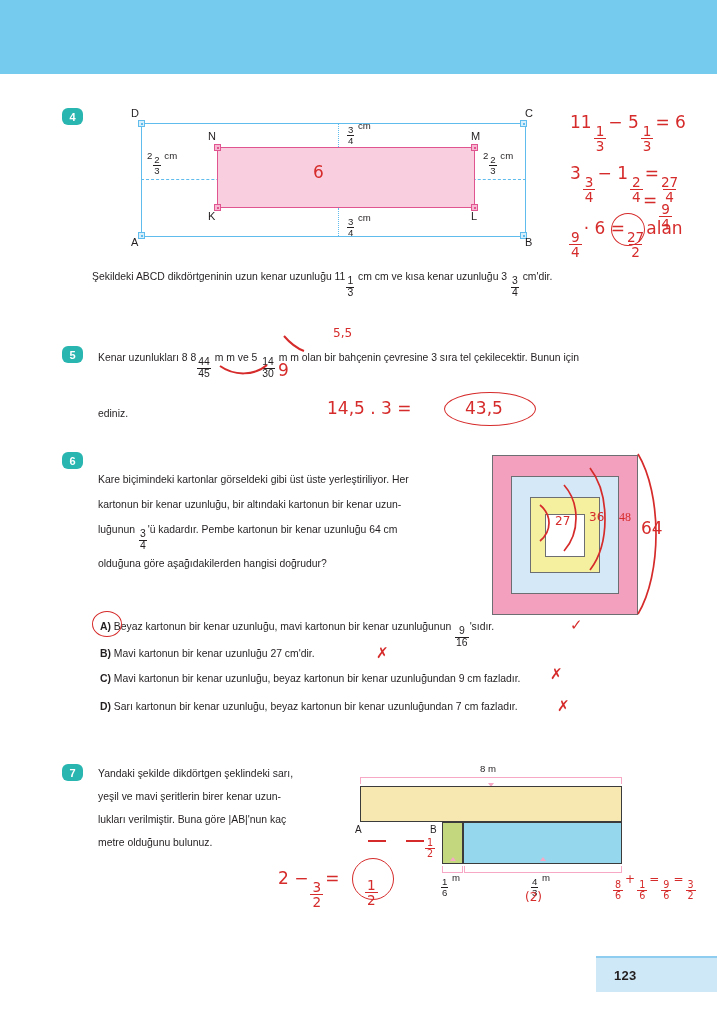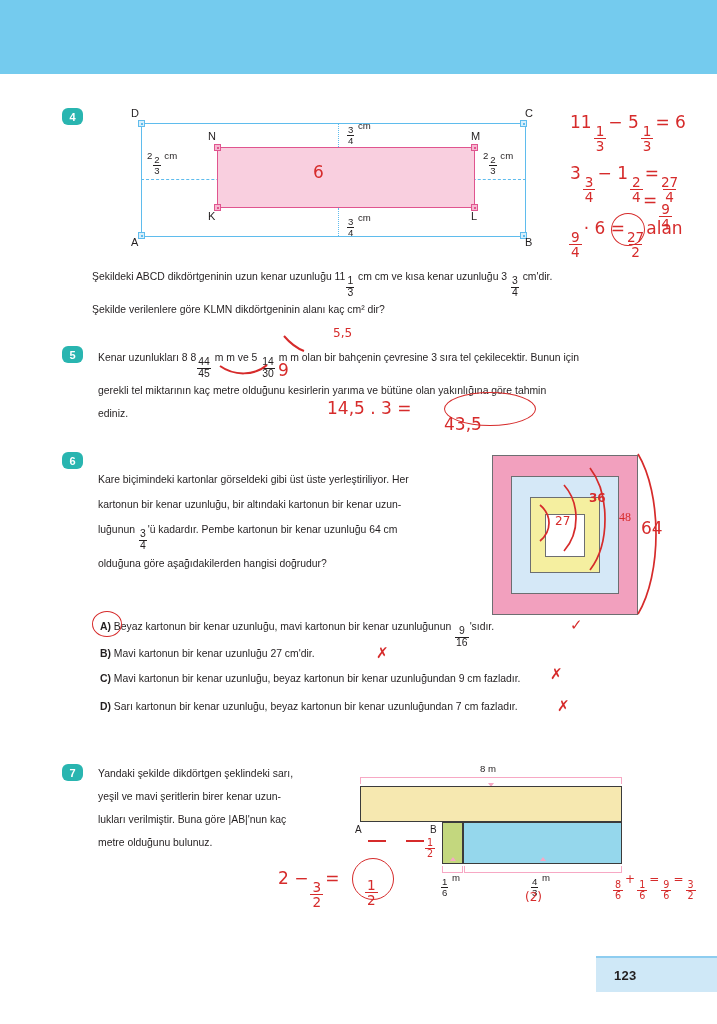--- a/index.html
+++ b/index.html
@@ -226,21 +226,20 @@
   <span>Şekildeki ABCD dikdörtgeninin uzun kenar uzunluğu 11</span><span class="frac big">
       <span class="n">1</span>
       <span class="d">3</span>
     </span>
   <span>cm</span>
   <span>cm ve kısa kenar uzunluğu 3</span> <span class="frac big">
       <span class="n">3</span>
       <span class="d">4</span>
     </span>
   <span>cm'dir.</span><br>
-  <span>Şekilde verilenlere göre KLMN dikdörtgeninin alanı kaç cm² dir?</span>
 </div>
 
 <div class="hw" style="left:570px; top:112px;">
   <span>11</span><span class="hwfrac">
       <span class="n">1</span>
       <span class="d">3</span>
     </span><span>−</span>
   <span>5</span><span class="hwfrac">
       <span class="n">1</span>
       <span class="d">3</span>
@@ -283,34 +282,34 @@
 <div class="qtext" style="left:98px; top:346px; width:550px;">
   <span>Kenar uzunlukları 8</span> <span>8</span><span class="frac big">
       <span class="n">44</span>
       <span class="d">45</span>
     </span>
   <span>m</span> <span>m ve 5</span> <span class="frac big">
       <span class="n">14</span>
       <span class="d">30</span>
     </span>
   <span>m</span> <span>m olan bir bahçenin çevresine 3 sıra tel çekilecektir. Bunun için</span><br>
-  <span>gerekli tel miktarının kaç metre olduğunu kesirlerin yarıma ve bütüne olan yakınlığına göre tahmin</span><br>
+  <br>
   <span>ediniz.</span>
 </div>
 
 <div class="hw s" style="left:300px; top:326px;">5,5</div>
 <svg class="arcline" style="left:282px; top:334px;" width="26" height="20">
   <path d="M2,2 C8,9 14,14 22,17" stroke="#d62b2b" stroke-width="2" fill="none"></path>
 </svg>
 <svg class="arcline" style="left:218px; top:363px;" width="52" height="16">
   <path d="M2,3 C16,13 36,13 49,2" stroke="#d62b2b" stroke-width="2" fill="none"></path>
 </svg>
 <div class="hw" style="left:278px; top:360px;">9</div>
 <div class="hw l" style="left:327px; top:398px;">14,5 . 3 =</div>
-<div class="hw l" style="left:444px; top:398px;margin-top:16px;">43,5</div>
+<div class="hw l" style="left:465px; top:398px;">43,5</div>
 <div class="ellipse" style="left:444px; top:392px; width:92px; height:34px;"></div>
 
 <div class="qnum" style="left:62px; top:452px;">6</div>
 <div class="qtext" style="left:98px; top:467px; width:340px; line-height:25px;">
   <span>Kare biçimindeki kartonlar görseldeki gibi üst üste yerleştiriliyor. Her</span><br>
   <span>kartonun bir kenar uzunluğu, bir altındaki kartonun bir kenar uzun-</span><br>
   <span>luğunun</span> <span class="frac big">
       <span class="n">3</span>
       <span class="d">4</span>
     </span><span>'ü kadardır. Pembe kartonun bir kenar uzunluğu 64 cm</span><br>
@@ -325,21 +324,21 @@
 </div>
 
 <svg class="arcline" style="left:536px; top:503px;" width="22" height="40">
   <path d="M4,2 C16,12 16,28 4,38" stroke="#d62b2b" stroke-width="1.7" fill="none"></path>
 </svg>
 <div class="hw s" style="left:522px; top:514px;">27</div>
 
 <svg class="arcline" style="left:560px; top:483px;" width="24" height="70">
   <path d="M4,2 C20,20 20,50 4,68" stroke="#d62b2b" stroke-width="1.7" fill="none"></path>
 </svg>
-<div class="hw s" style="left:556px; top:491px;font-weight:bold;">36</div>
+<div class="hw s" style="left:556px; top:510px;">36</div>
 
 <svg class="arcline" style="left:586px; top:466px;" width="26" height="106">
   <path d="M4,2 C24,28 24,78 4,104" stroke="#d62b2b" stroke-width="1.7" fill="none"></path>
 </svg>
 <div class="hw s" style="left:586px; top:510px;font-family:Liberation Serif, serif;">48</div>
 
 <svg class="arcline" style="left:634px; top:452px;" width="30" height="164">
   <path d="M4,2 C28,42 28,122 4,162" stroke="#d62b2b" stroke-width="1.7" fill="none"></path>
 </svg>
 <div class="hw" style="left:641px; top:518px;">64</div>

